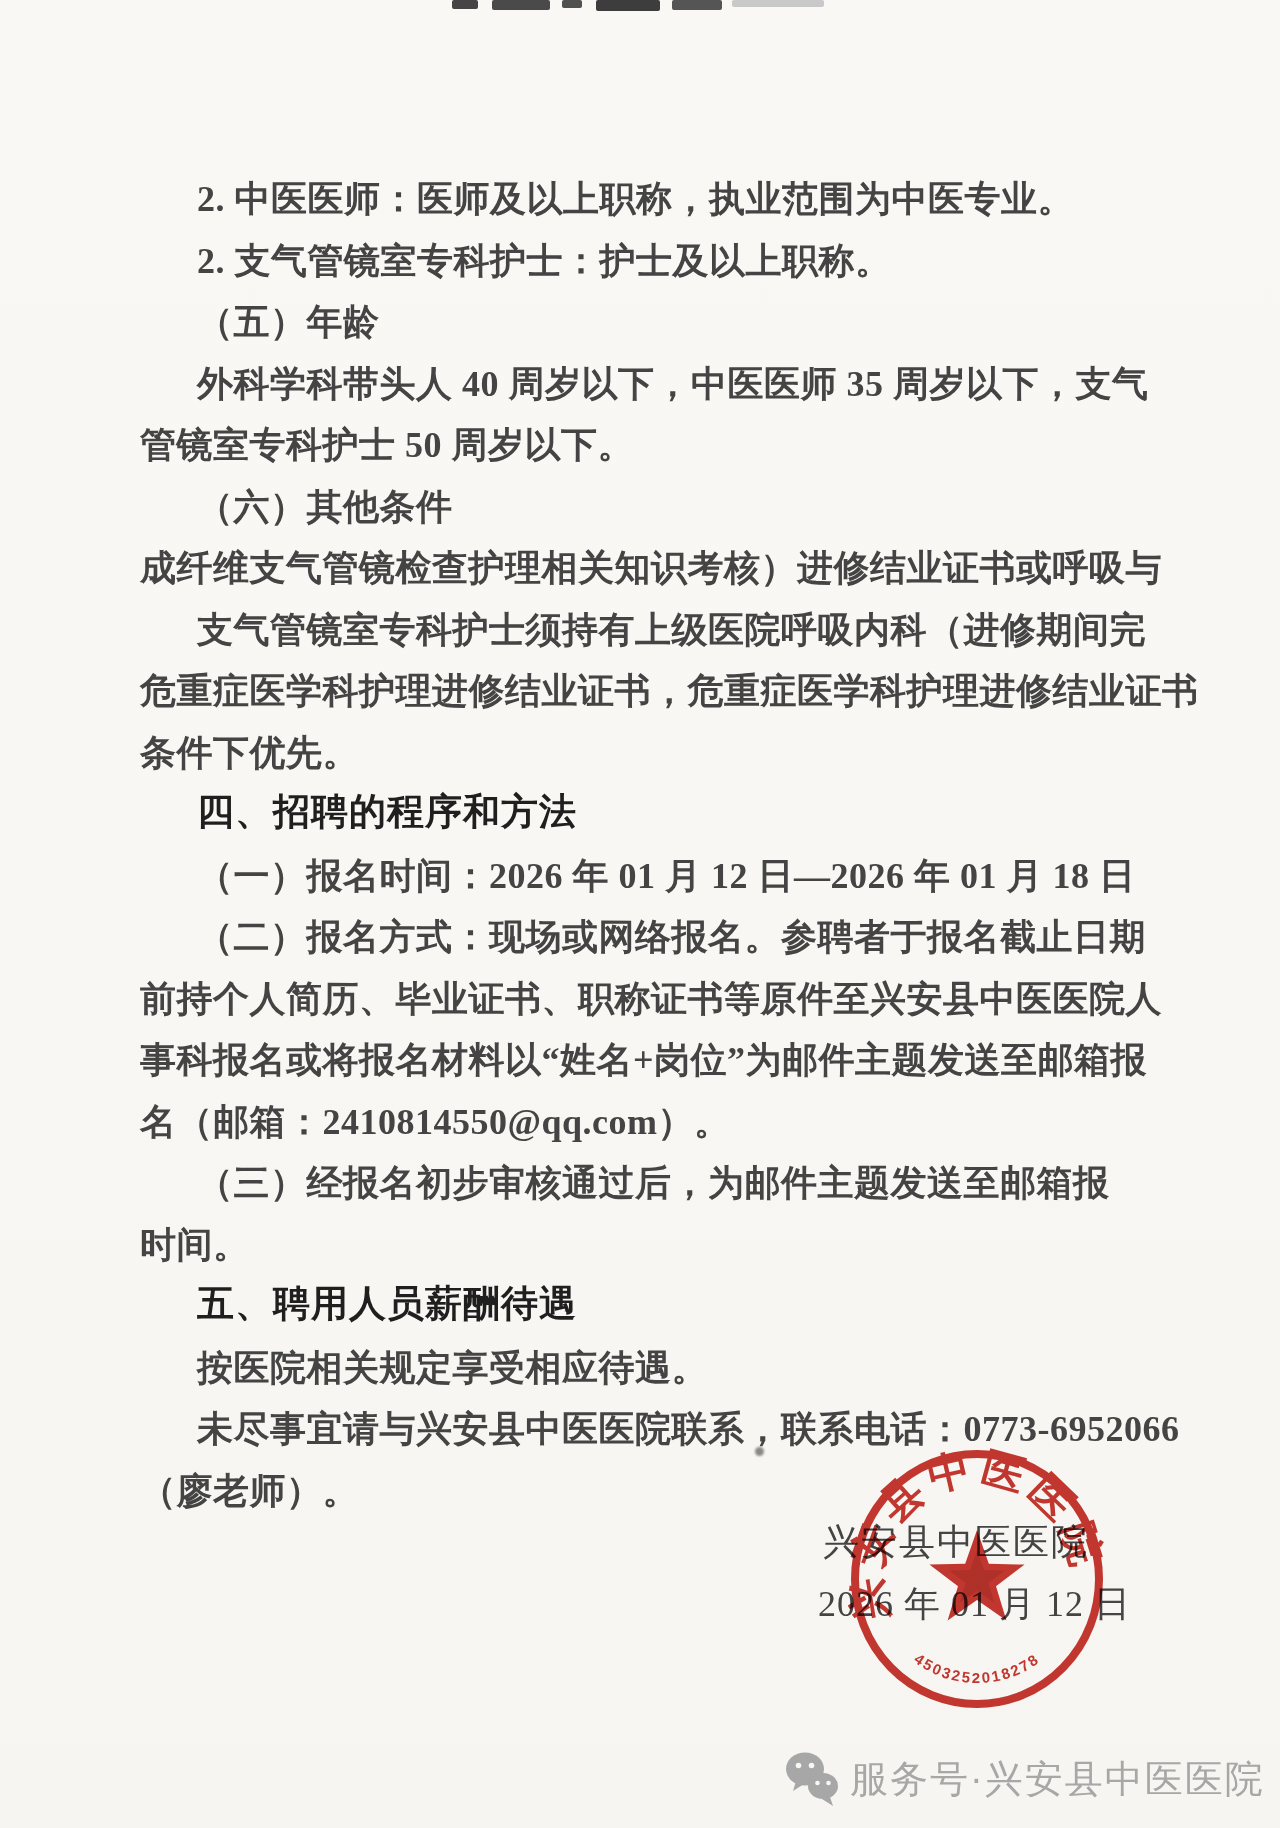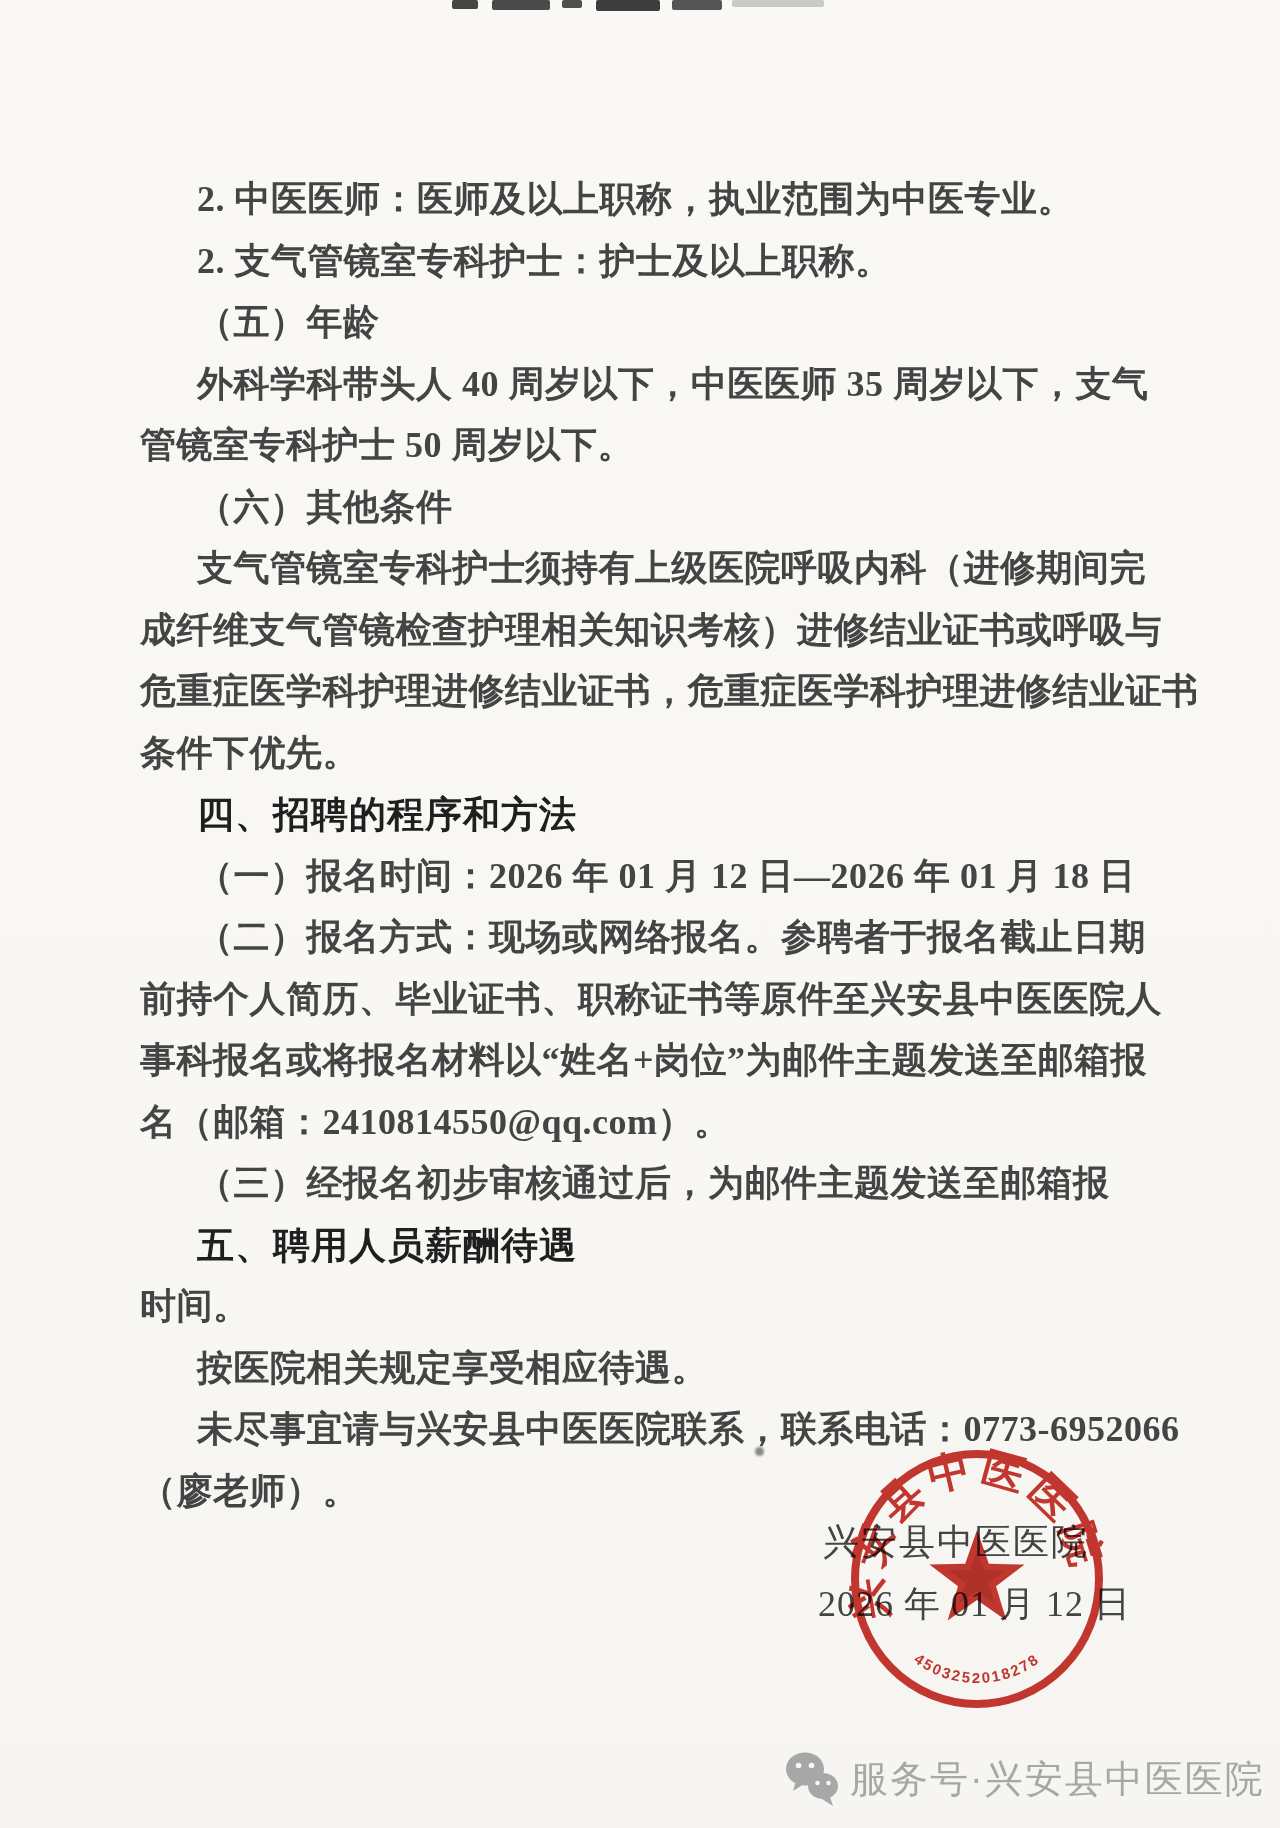--- a/index.html
+++ b/index.html
@@ -28,21 +28,21 @@
   .doc-lines{
     position:absolute;left:140px;top:169px;width:1012px;
   }
   .line{
     height:61.5px;line-height:61.5px;
     font-size:36px;color:var(--text);
     white-space:nowrap;letter-spacing:.5px;font-weight:bold;
   }
   .line.indent{padding-left:57px;}
   .line.heading{
-    font-family:Liberation Sans, sans-serif;
+    font-family:Liberation Mono, monospace;
     font-weight:700;color:var(--heading);font-size:37px;letter-spacing:1px;
   }
   
   .sig-org{
     position:absolute;left:823px;top:1518px;
     font-size:36px;color:var(--text);letter-spacing:2px;white-space:nowrap;
   }
   .sig-date{
     position:absolute;left:818px;top:1580px;
     font-size:36px;color:var(--text);letter-spacing:1px;white-space:nowrap;
@@ -77,33 +77,33 @@
     <div class="artifact" style="left:732px;top:0;width:92px;height:7px;background:#c9c9c9;"></div>
   </div>
 
   <div class="doc-lines" id="doc-lines">
       <div class="line indent">2. 中医医师：医师及以上职称，执业范围为中医专业。</div>
       <div class="line indent">2. 支气管镜室专科护士：护士及以上职称。</div>
       <div class="line indent">（五）年龄</div>
       <div class="line indent">外科学科带头人 40 周岁以下，中医医师 35 周岁以下，支气</div>
       <div class="line">管镜室专科护士 50 周岁以下。</div>
       <div class="line indent">（六）其他条件</div>
+      <div class="line">成纤维支气管镜检查护理相关知识考核）进修结业证书或呼吸与</div>
       <div class="line indent">支气管镜室专科护士须持有上级医院呼吸内科（进修期间完</div>
-      <div class="line">成纤维支气管镜检查护理相关知识考核）进修结业证书或呼吸与</div>
       <div class="line">危重症医学科护理进修结业证书，危重症医学科护理进修结业证书</div>
       <div class="line">条件下优先。</div>
       <div class="line indent heading">四、招聘的程序和方法</div>
       <div class="line indent">（一）报名时间：2026 年 01 月 12 日—2026 年 01 月 18 日</div>
       <div class="line indent">（二）报名方式：现场或网络报名。参聘者于报名截止日期</div>
       <div class="line">前持个人简历、毕业证书、职称证书等原件至兴安县中医医院人</div>
       <div class="line">事科报名或将报名材料以“姓名+岗位”为邮件主题发送至邮箱报</div>
       <div class="line">名（邮箱：2410814550@qq.com）。</div>
       <div class="line indent">（三）经报名初步审核通过后，为邮件主题发送至邮箱报</div>
+      <div class="line">时间。</div>
       <div class="line indent heading">五、聘用人员薪酬待遇</div>
-      <div class="line">时间。</div>
       <div class="line indent">按医院相关规定享受相应待遇。</div>
       <div class="line indent">未尽事宜请与兴安县中医医院联系，联系电话：0773-6952066</div>
       <div class="line">（廖老师）。</div>
     </div>
 
   <div class="sig-org">兴安县中医医院</div>
   <div class="sig-date">2026 年 01 月 12 日</div>
 
   <div class="dot-artifact"></div>
 

